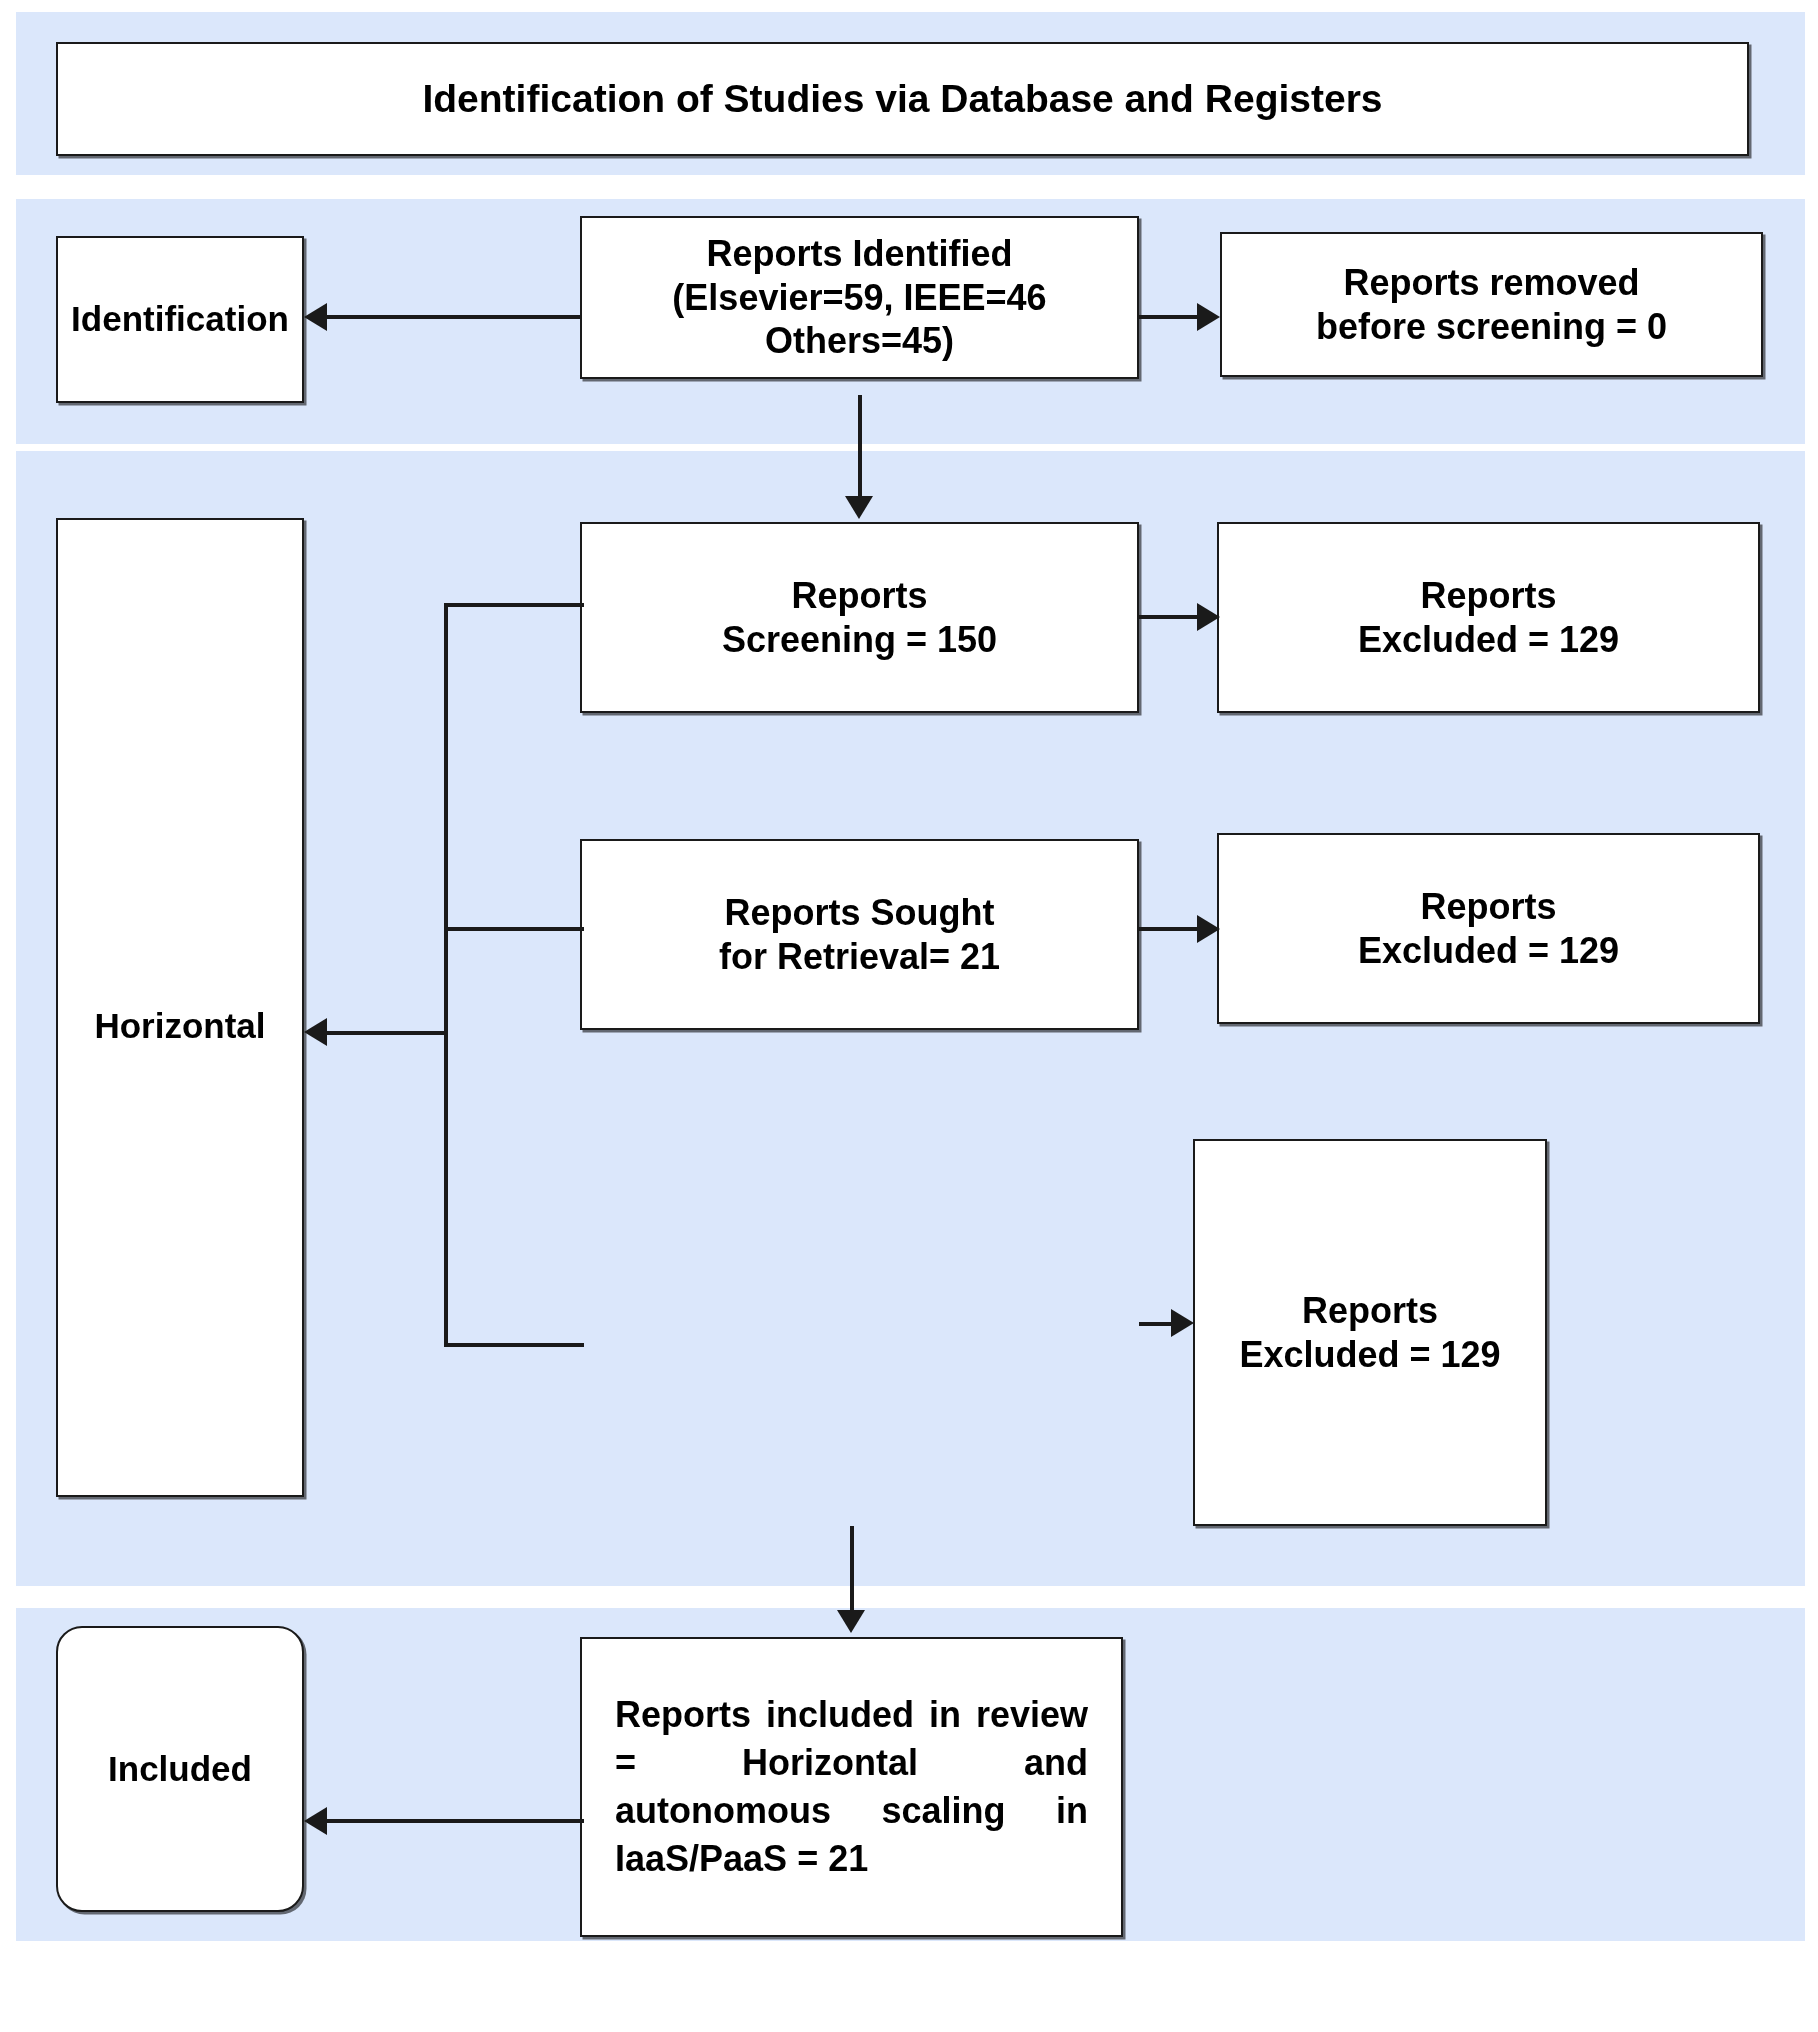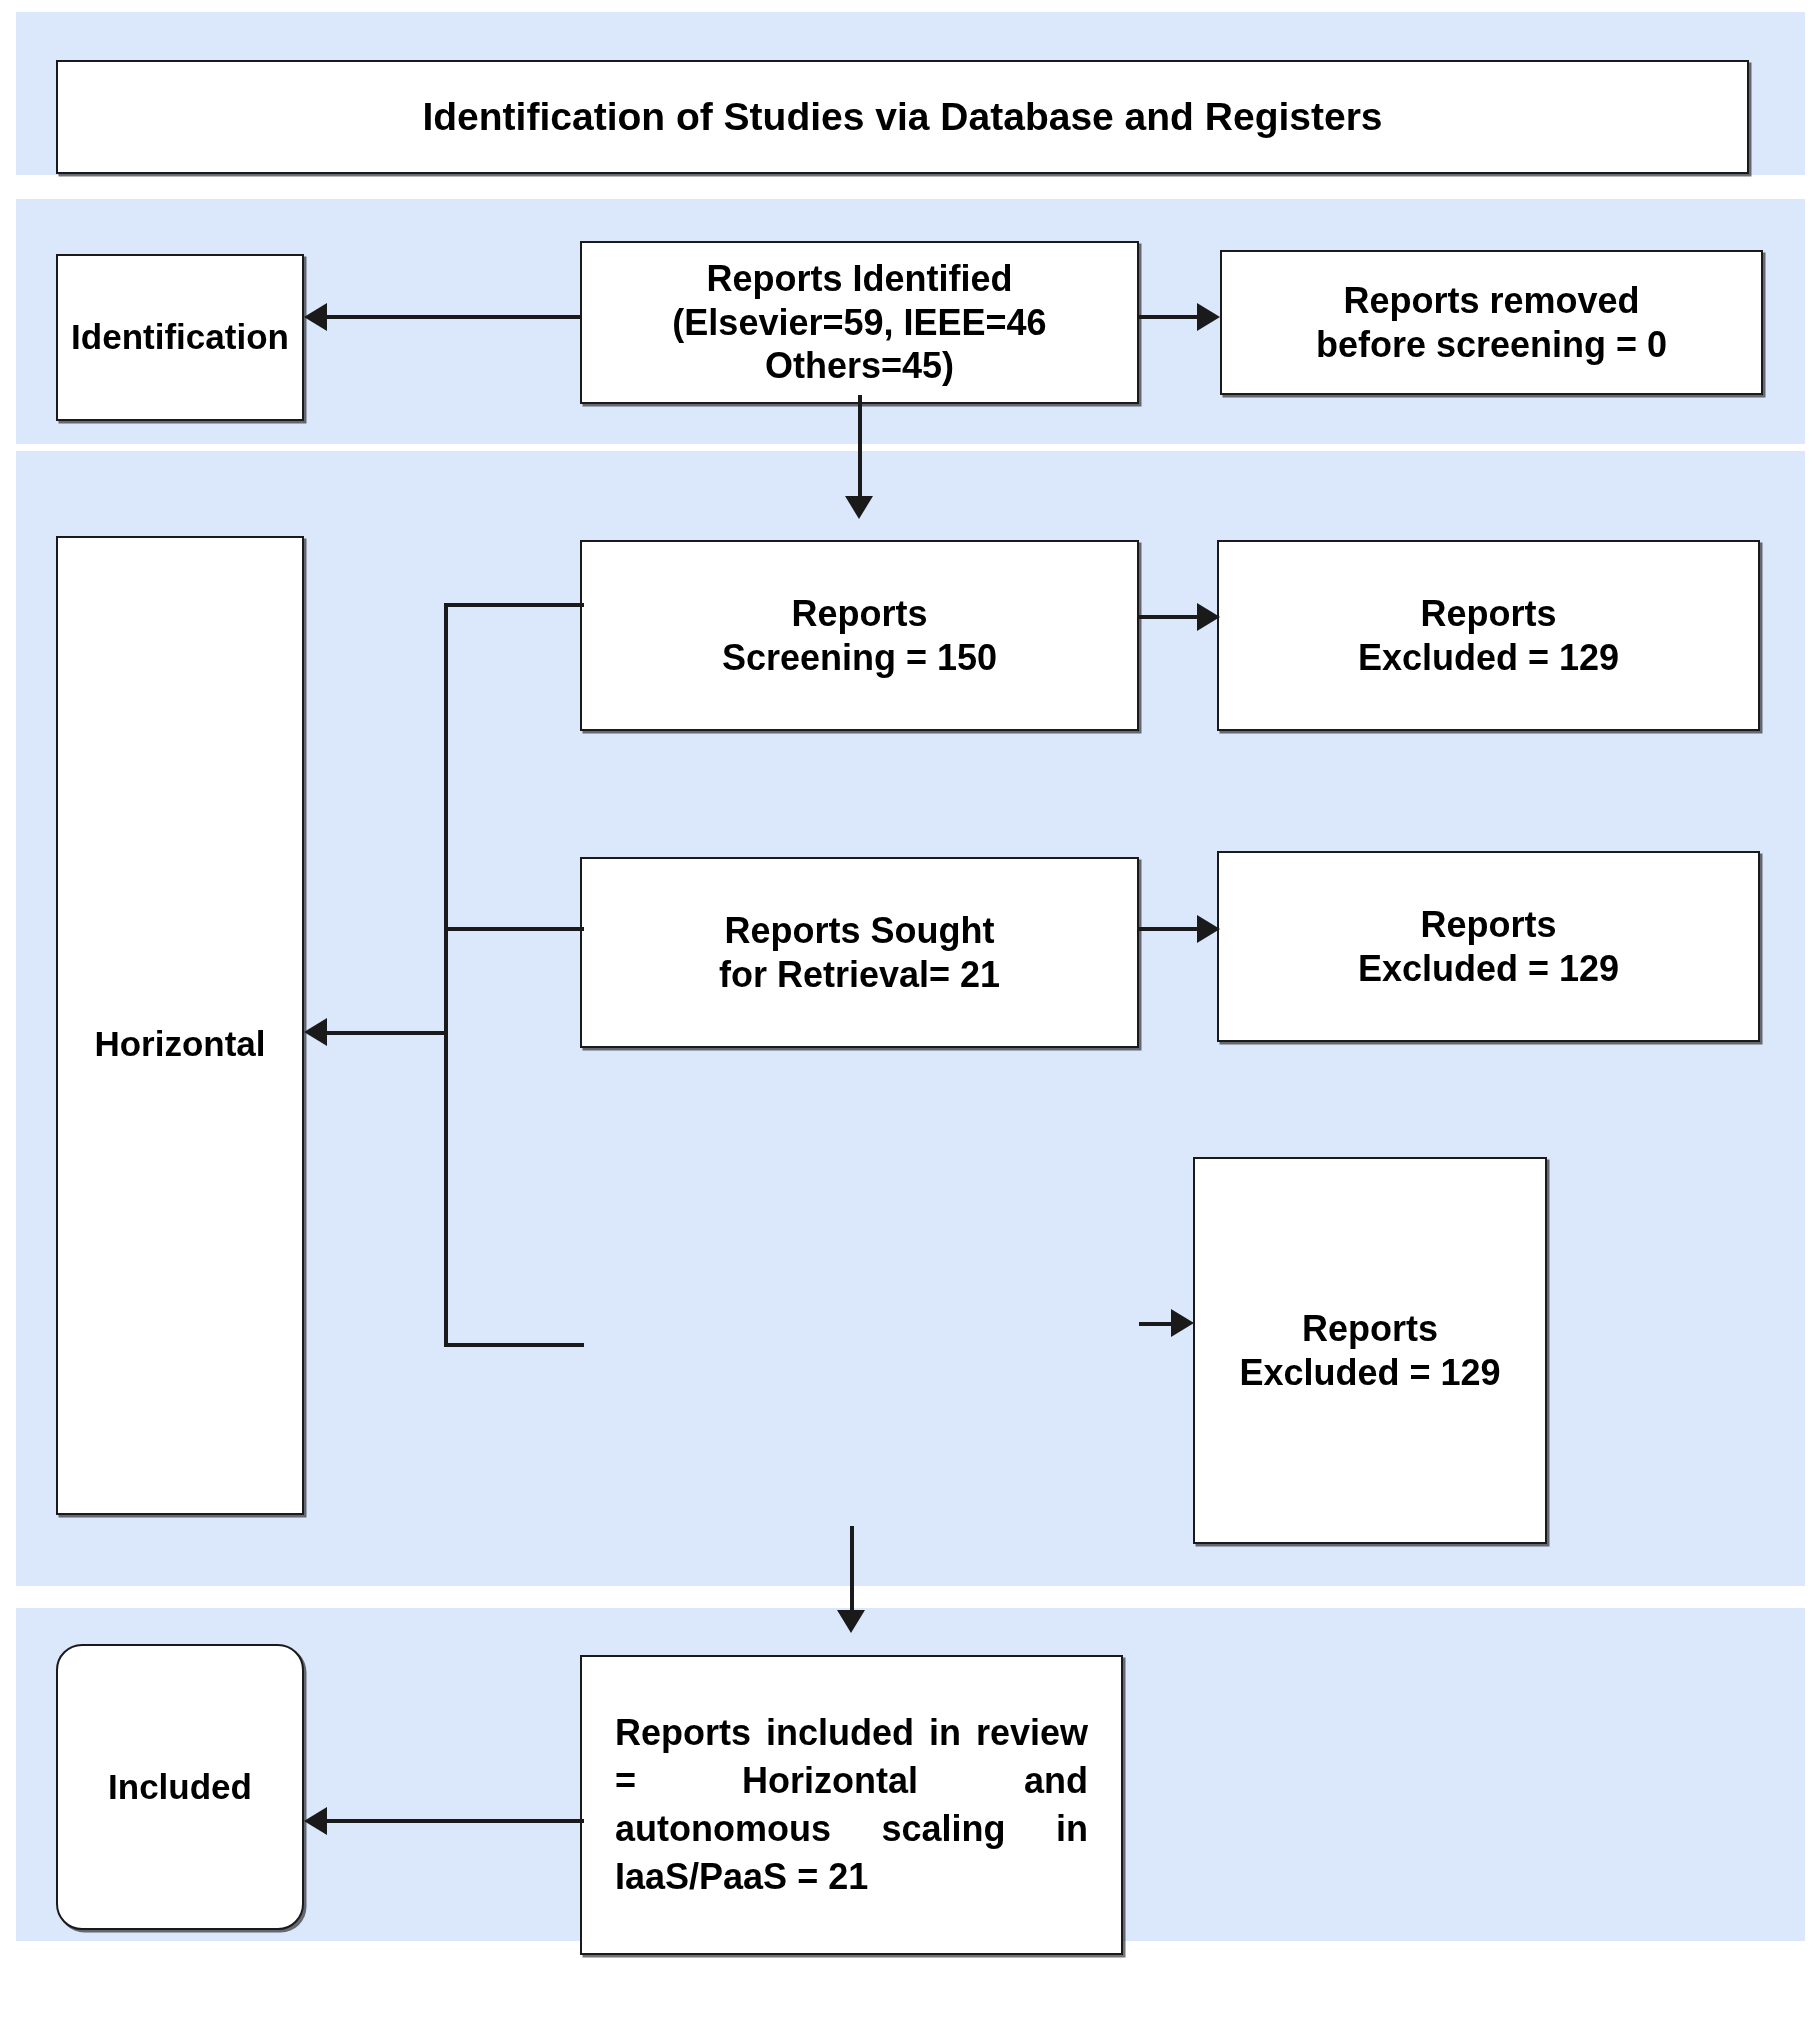--- a/index.html
+++ b/index.html
@@ -32,39 +32,38 @@
   
   .box {
     position: absolute;
     background: #ffffff;
     border: 2.5px solid #1a1a1a;
     box-sizing: border-box;
     box-shadow: 2.5px 2.5px 0 rgba(0,0,0,0.55);
     display: flex;
     align-items: center;
     justify-content: center;
-    margin-top: 18px;
   }
   .box .txt {
     font-weight: bold;
     color: #000000;
     text-align: center;
     line-height: 1.22;
     padding: 0 11.5px;
     white-space: pre-line;
   }
 
   
   #box-title { left: 56px; top: 42px; width: 1693px; height: 114px; }
   #box-title .txt { font-size: 39px; }
 
   
   #box-ident-label  { left: 56px;  top: 236px; width: 248px; height: 167px; }
   #box-ident-label .txt { font-size: 35px; }
-  #box-ident-main   { left: 580px; top: 223px; width: 559px; height: 163px; }
+  #box-ident-main   { left: 580px; top: 216px; width: 559px; height: 163px; }
   #box-ident-main .txt { font-size: 36px; }
   #box-ident-removed{ left: 1220px;top: 232px; width: 543px; height: 145px; }
   #box-ident-removed .txt { font-size: 36px; }
 
   
   #box-screen-label { left: 56px; top: 518px; width: 248px; height: 979px; align-items: flex-start; }
   #box-screen-label .txt {
     font-size: 35px;
     width: 100%;
     margin-top: 485px;

